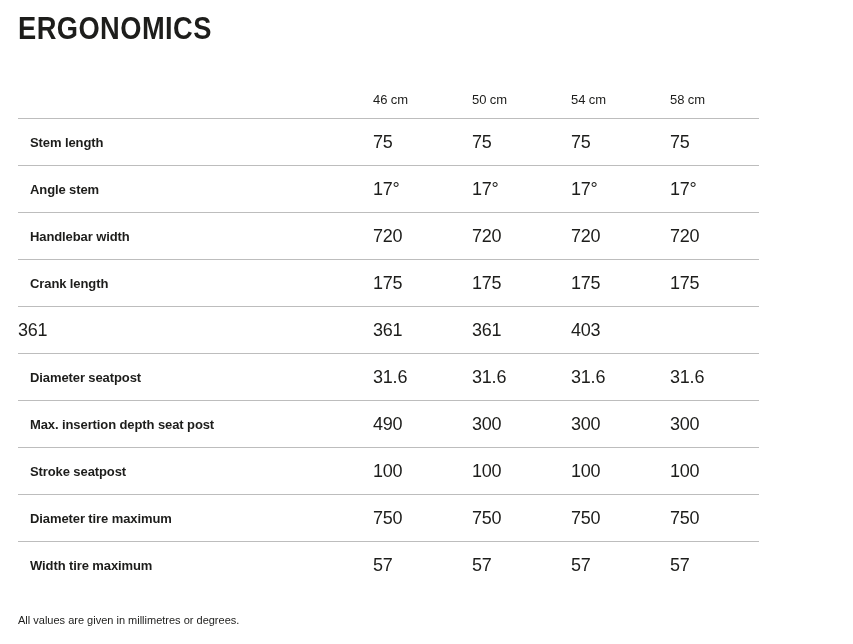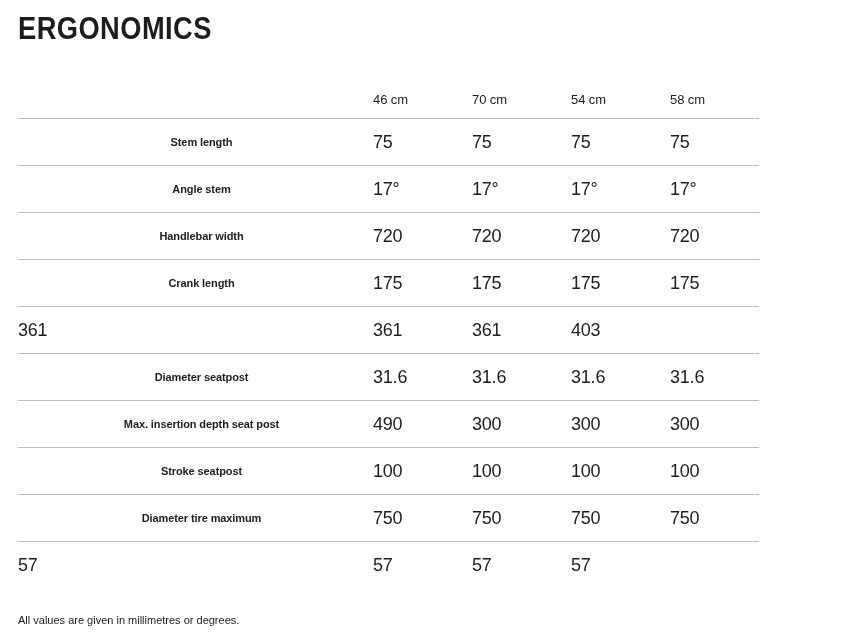--- a/index.html
+++ b/index.html
@@ -40,24 +40,23 @@
   .t-row:last-child {
     border-bottom: none;
   }
   .col-head {
     font-size: 13px;
     font-weight: 400;
     letter-spacing: -0.1px;
   }
   .row-label {
     padding-left: 12px;
-    font-size: 11px;
+    font-size: 13px;
     font-weight: 700;
     letter-spacing: -0.1px;
-    text-align: center;
   }
   .cell-value {
     font-size: 18px;
     font-weight: 400;
     letter-spacing: -0.2px;
   }
   .footnote {
     margin-top: 25px;
     font-size: 11px;
     font-weight: 400;
@@ -69,21 +68,21 @@
 
 <div class="container">
 
   <h1 class="page-title">ERGONOMICS</h1>
 
   <div class="spec-table">
 
     <div class="t-row header">
       <div class="row-label"></div>
       <div class="col-head">46 cm</div>
-      <div class="col-head">70 cm</div>
+      <div class="col-head">50 cm</div>
       <div class="col-head">54 cm</div>
       <div class="col-head">58 cm</div>
     </div>
 
     <div class="t-row">
       <div class="row-label">Stem length</div>
       <div class="cell-value">75</div>
       <div class="cell-value">75</div>
       <div class="cell-value">75</div>
       <div class="cell-value">75</div>
@@ -146,20 +145,21 @@
 
     <div class="t-row">
       <div class="row-label">Diameter tire maximum</div>
       <div class="cell-value">750</div>
       <div class="cell-value">750</div>
       <div class="cell-value">750</div>
       <div class="cell-value">750</div>
     </div>
 
     <div class="t-row">
+      <div class="row-label">Width tire maximum</div>
       <div class="cell-value">57</div>
       <div class="cell-value">57</div>
       <div class="cell-value">57</div>
       <div class="cell-value">57</div>
     </div>
 
   </div>
 
   <p class="footnote">All values are given in millimetres or degrees.</p>
 

